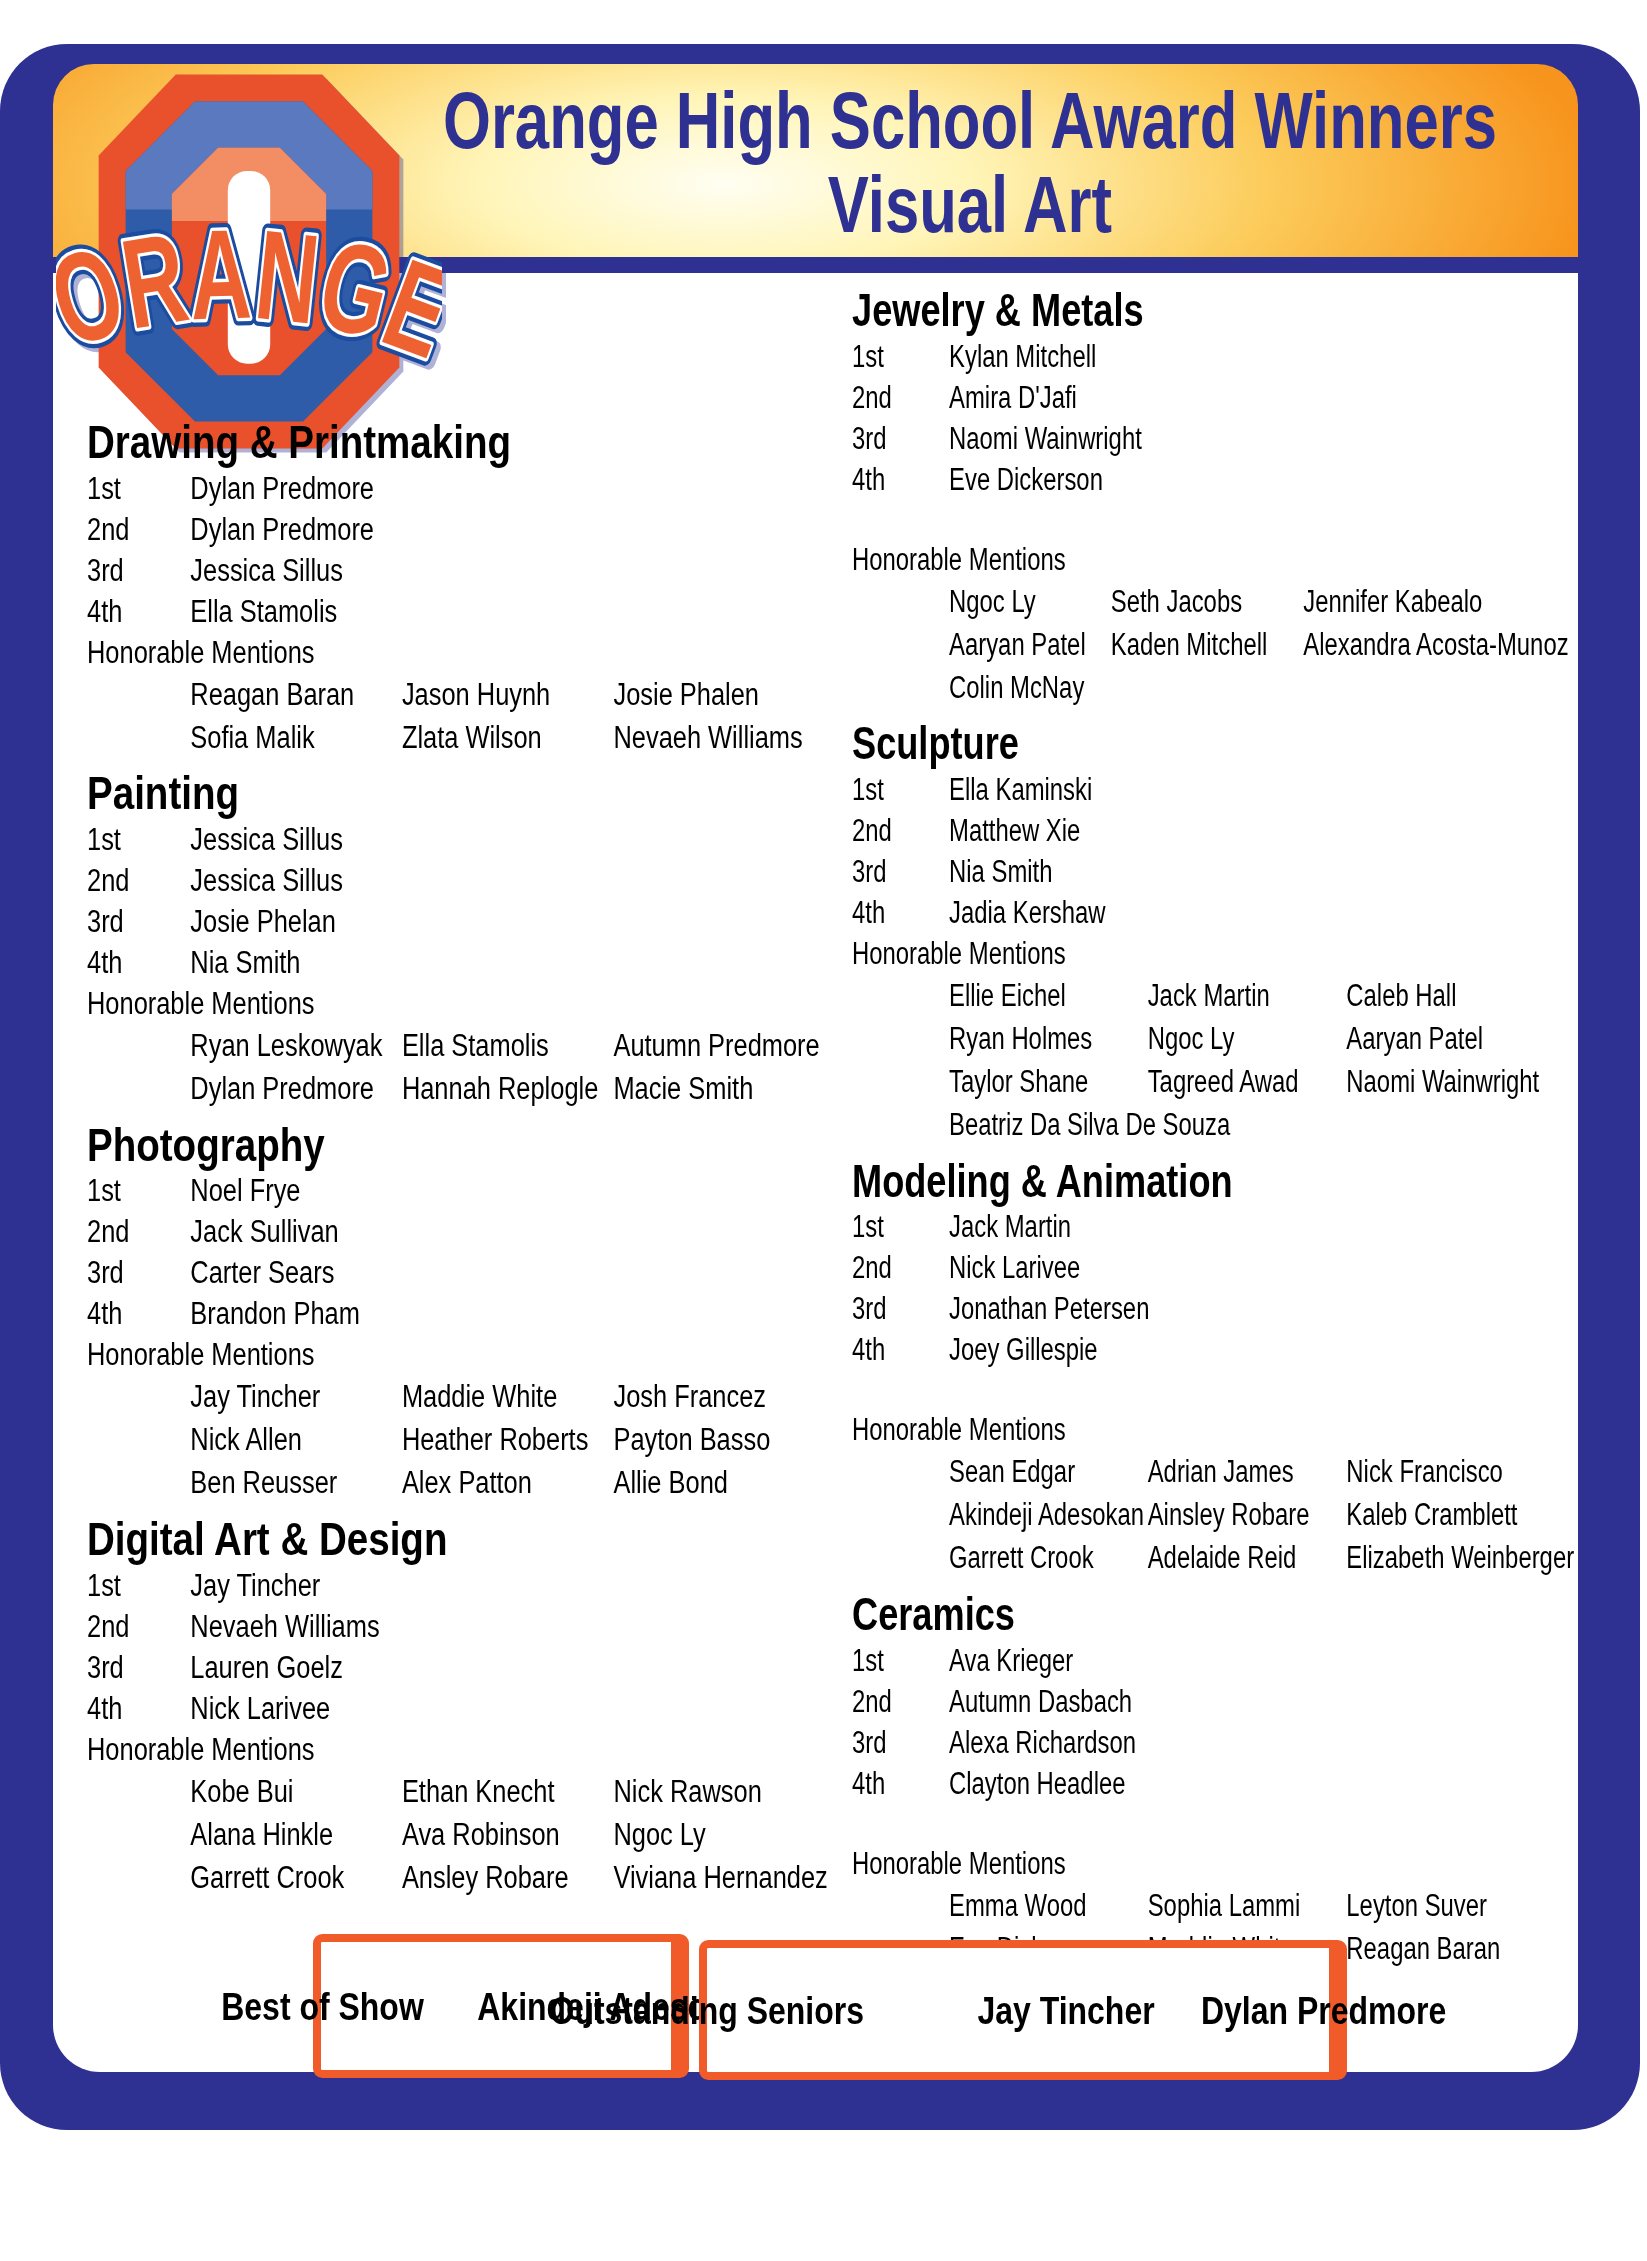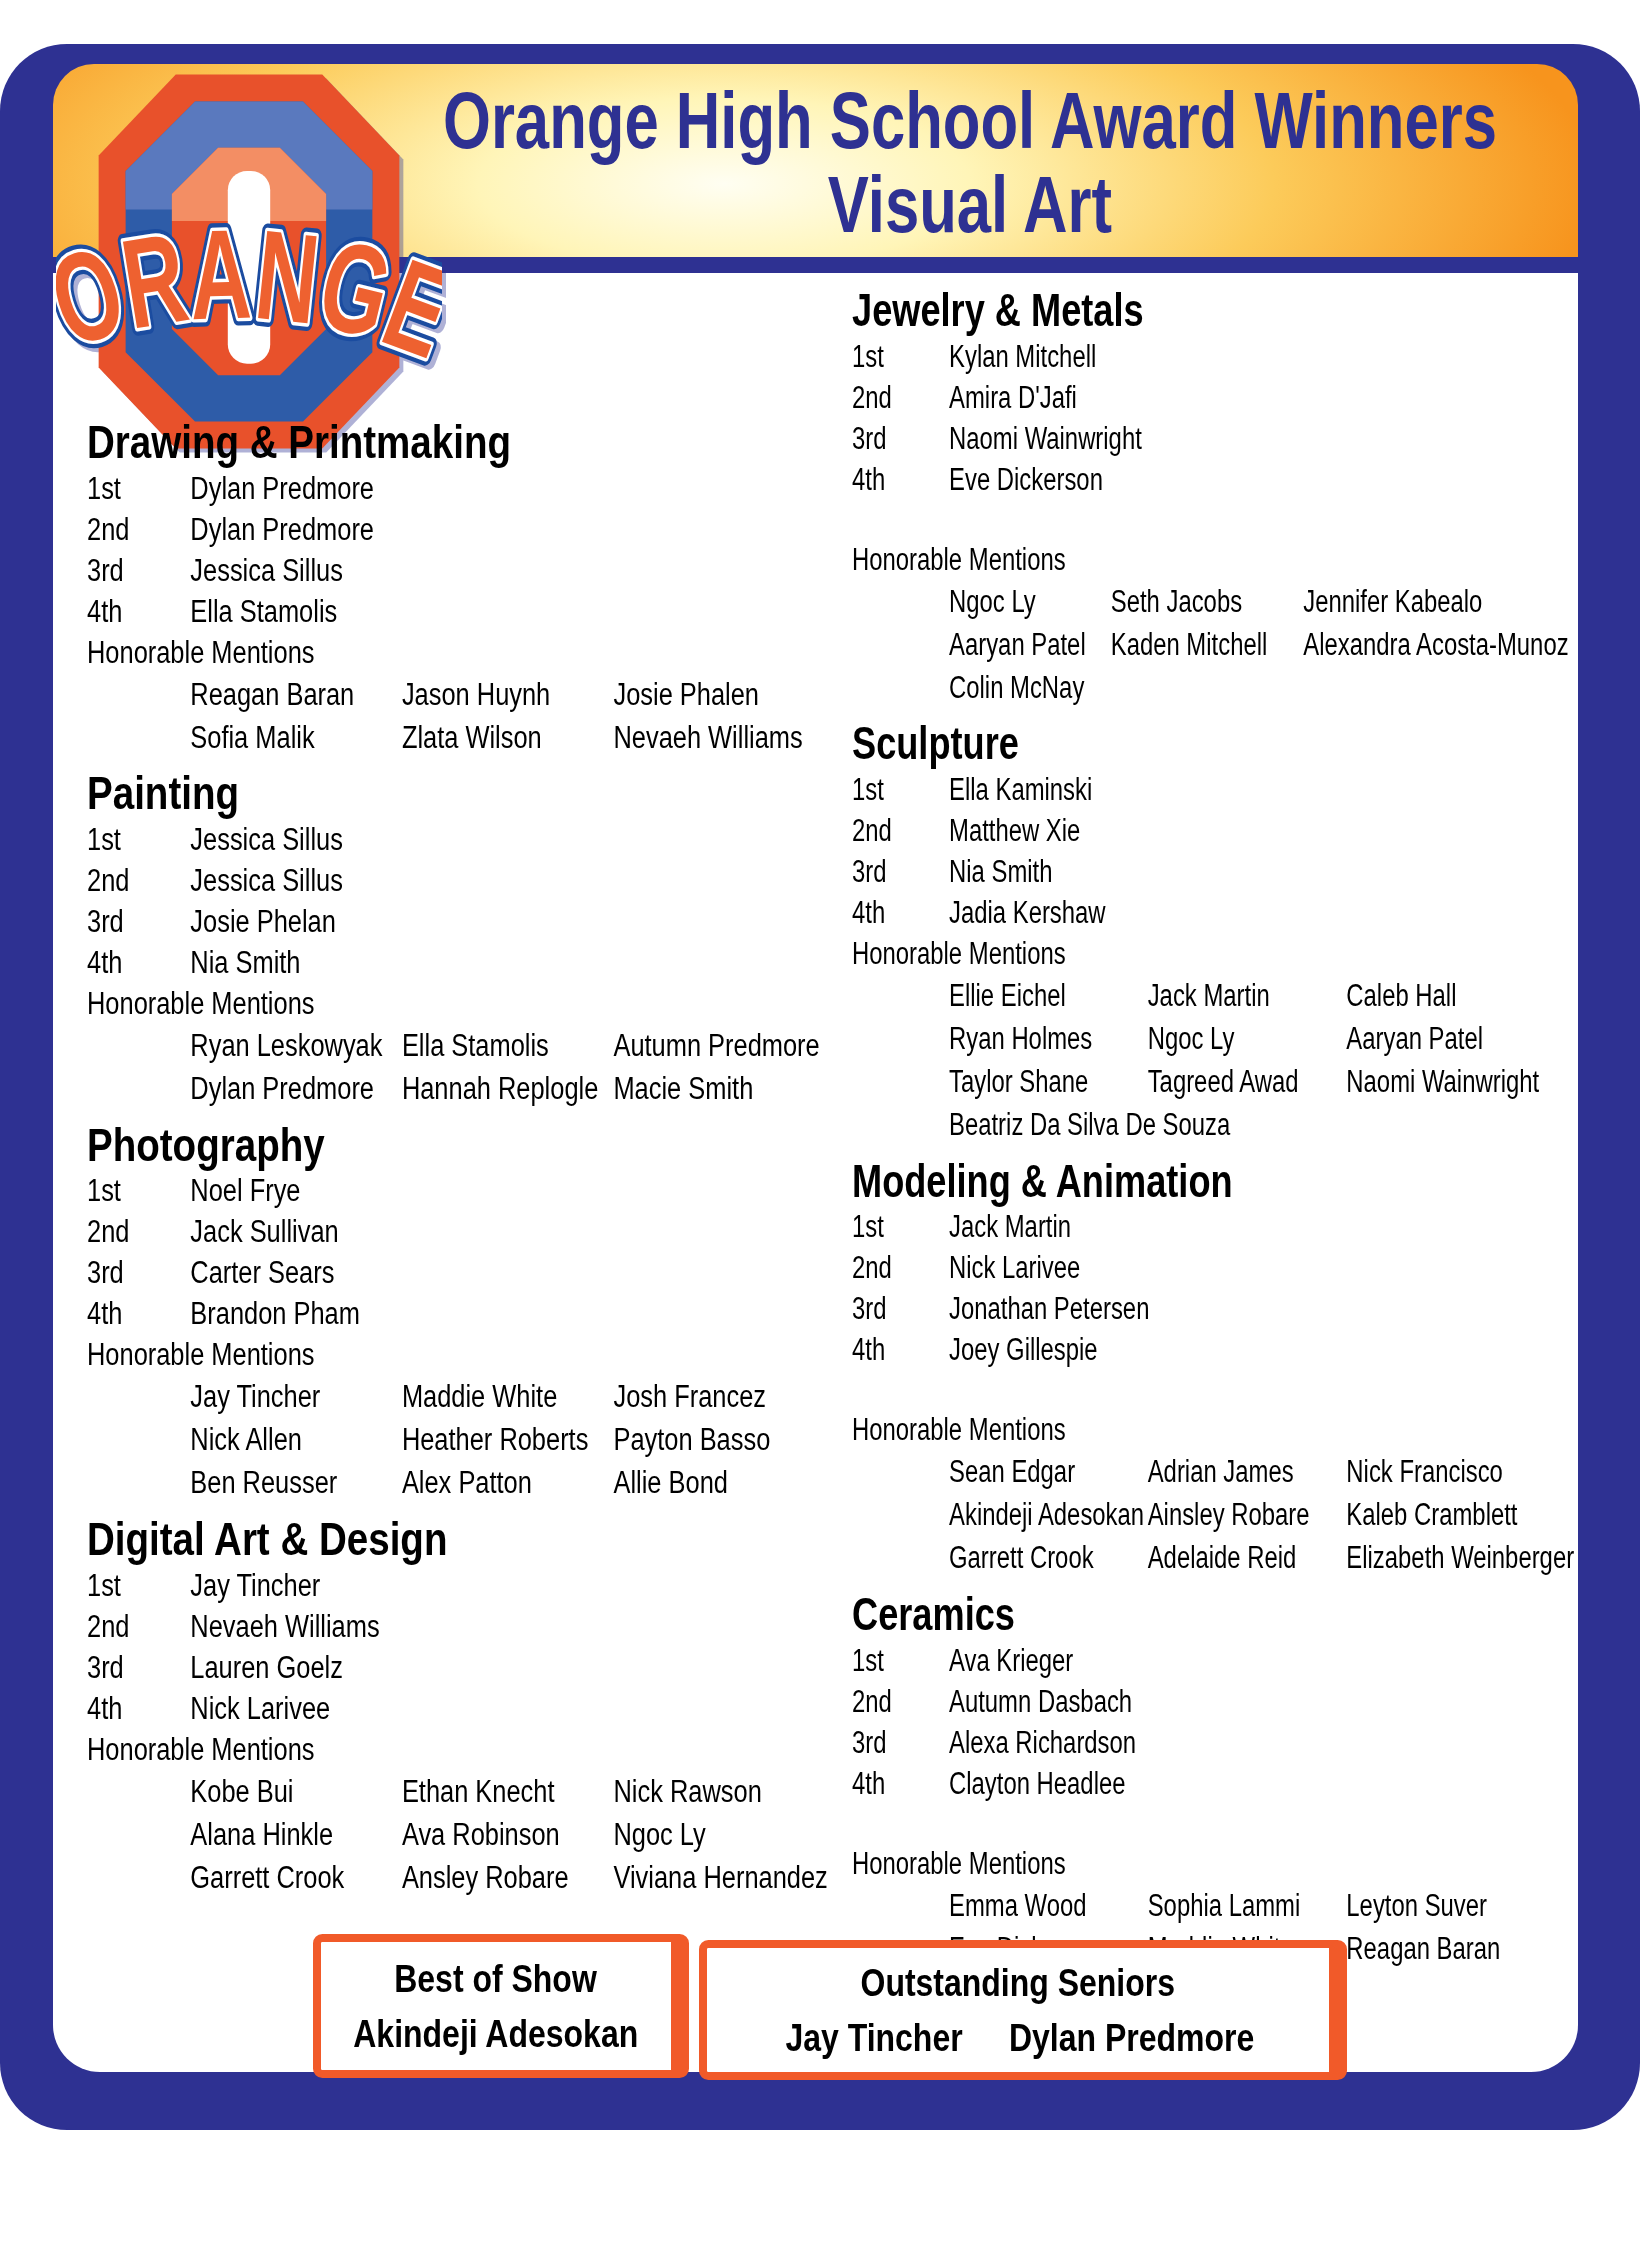--- a/index.html
+++ b/index.html
@@ -46,21 +46,21 @@
   .hm-label.gap{margin-top:39px;}
   .hm-row{display:flex;padding-left:126px;font-size:31px;line-height:43px;}
   .hm-cell{width:258px;flex:none;white-space:nowrap;}
   .hm-row .hm-cell:last-child{width:auto;}
   .jewel .hm-cell:nth-child(1){width:210px;}
   .jewel .hm-cell:nth-child(2){width:250px;}
 
   
   .award-box{
     position:absolute;background:#fff;border:8px solid #F15A29;border-right-width:18.6px;
-    border-radius:9.3px;display:flex;flex-direction:column;justify-content:center;align-items:center;
+    border-radius:9.3px;display:flex;flex-direction:row;justify-content:center;align-items:center;
   }
   .best-box{left:313px;top:1934px;width:350px;height:128px;}
   .seniors-box{left:699px;top:1940px;width:622px;height:124px;}
   .box-line{font-weight:bold;font-size:39px;line-height:55px;transform:scaleX(0.82);transform-origin:50% 50%;white-space:nowrap;}
   .seniors-names{display:flex;justify-content:space-between;width:100%;box-sizing:border-box;padding:0 59px;}
   .seniors-names .box-line{transform:scaleX(0.82);}
 </style>
 </head>
 <body>
 

